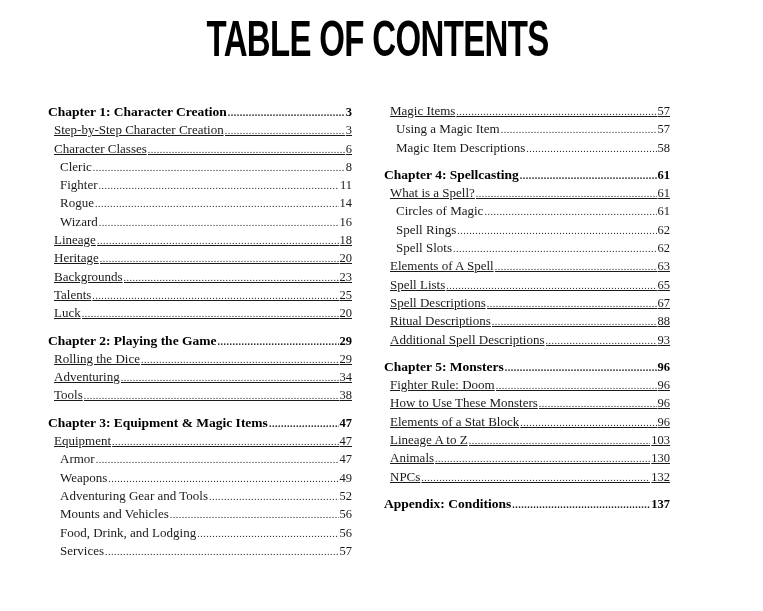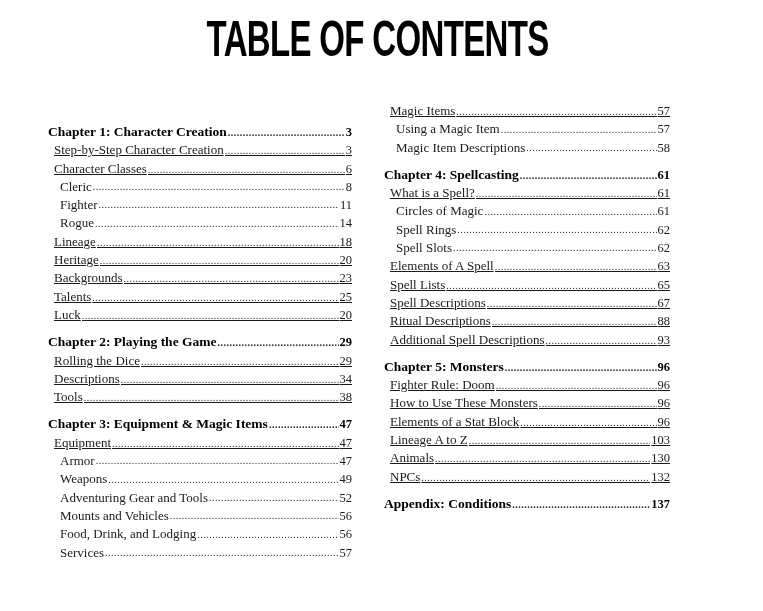--- a/index.html
+++ b/index.html
@@ -3,33 +3,33 @@
   <meta charset="utf-8">
   <style>
     html, body { margin: 0; padding: 0; background: #ffffff; }
     body { width: 763px; height: 611px; position: relative; overflow: hidden;
            font-family: "Liberation Serif", "DejaVu Serif", serif; color: #1a1a1a; }
     .title { position: absolute; left: 0; top: 14px; width: 763px; text-align: center;
              font-family: "Liberation Sans", "DejaVu Sans", sans-serif; font-weight: bold;
              font-size: 50px; line-height: 50px; letter-spacing: -1px; color: #000;
              transform: scaleX(0.66); transform-origin: 370px 0; }
     .col { position: absolute; }
-    .col-left { left: 48px; top: 103px; width: 304px; margin-top: 20px; }
+    .col-left { left: 48px; top: 103px; width: 304px; }
     .col-right { left: 384px; top: 102px; width: 286px; }
     .entry { display: flex; align-items: baseline; height: 18.3px; line-height: 18.3px;
              font-size: 13px; white-space: nowrap; }
     .entry .label { flex: 0 0 auto; padding-right: 1px; }
     .entry .leader { flex: 1 1 auto; overflow: hidden; height: 18px;
                      letter-spacing: 0.5px; font-size: 10px; color: #222; }
     .entry .leader::before { content: "................................................................................................................................................................................."; }
     .entry .page { flex: 0 0 auto; padding-left: 1px; font-size: 12.5px; }
     .entry.chapter { font-weight: bold; font-size: 13.5px; color: #000; }
     .entry.chapter .leader { font-weight: bold; }
     .entry.lvl1 { padding-left: 6px; text-decoration: underline; }
-    .entry.lvl2 { padding-left: 12px; align-items: flex-end; }
+    .entry.lvl2 { padding-left: 12px; }
     .gap { height: 9px; }
   </style>
 </head>
 <body>
 
 <div class="title">TABLE OF CONTENTS</div>
 
 <div class="col col-left">
   <div class="entry chapter">
       <span class="label">Chapter 1: Character Creation</span>
@@ -54,20 +54,25 @@
   <div class="entry lvl2">
       <span class="label">Fighter</span>
       <span class="leader"></span>
       <span class="page">11</span>
     </div>
   <div class="entry lvl2">
       <span class="label">Rogue</span>
       <span class="leader"></span>
       <span class="page">14</span>
     </div>
+  <div class="entry lvl2">
+      <span class="label">Wizard</span>
+      <span class="leader"></span>
+      <span class="page">16</span>
+    </div>
   <div class="entry lvl1">
       <span class="label">Lineage</span>
       <span class="leader"></span>
       <span class="page">18</span>
     </div>
   <div class="entry lvl1">
       <span class="label">Heritage</span>
       <span class="leader"></span>
       <span class="page">20</span>
     </div>
@@ -91,21 +96,21 @@
       <span class="label">Chapter 2: Playing the Game</span>
       <span class="leader"></span>
       <span class="page">29</span>
     </div>
   <div class="entry lvl1">
       <span class="label">Rolling the Dice</span>
       <span class="leader"></span>
       <span class="page">29</span>
     </div>
   <div class="entry lvl1">
-      <span class="label">Descriptions</span>
+      <span class="label">Adventuring</span>
       <span class="leader"></span>
       <span class="page">34</span>
     </div>
   <div class="entry lvl1">
       <span class="label">Tools</span>
       <span class="leader"></span>
       <span class="page">38</span>
     </div>
   <div class="gap"></div>
   <div class="entry chapter">

